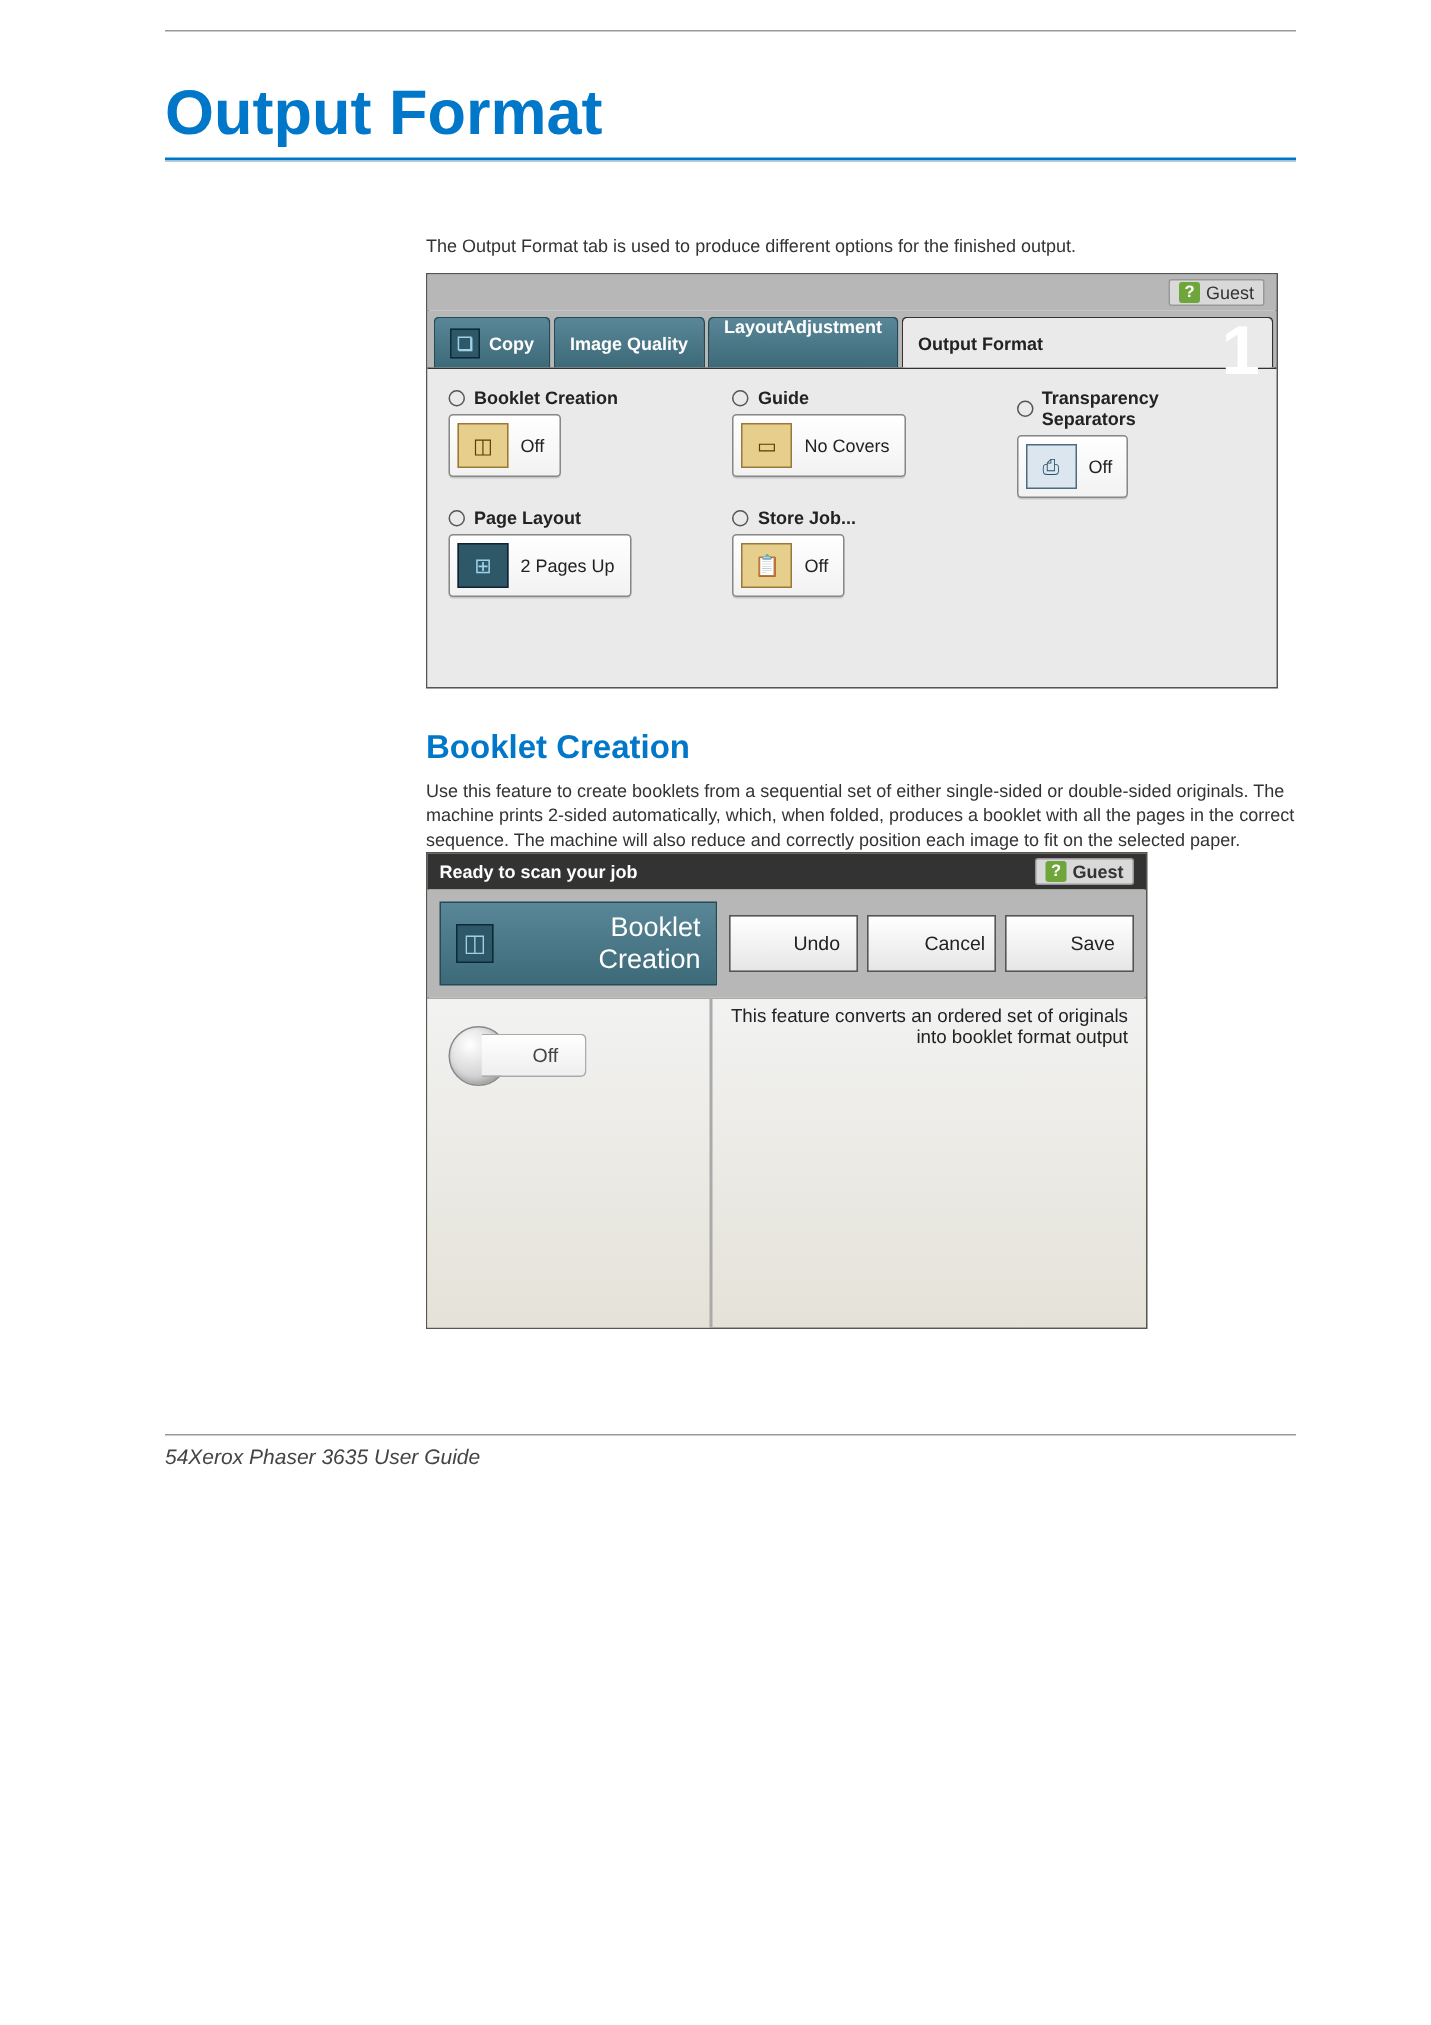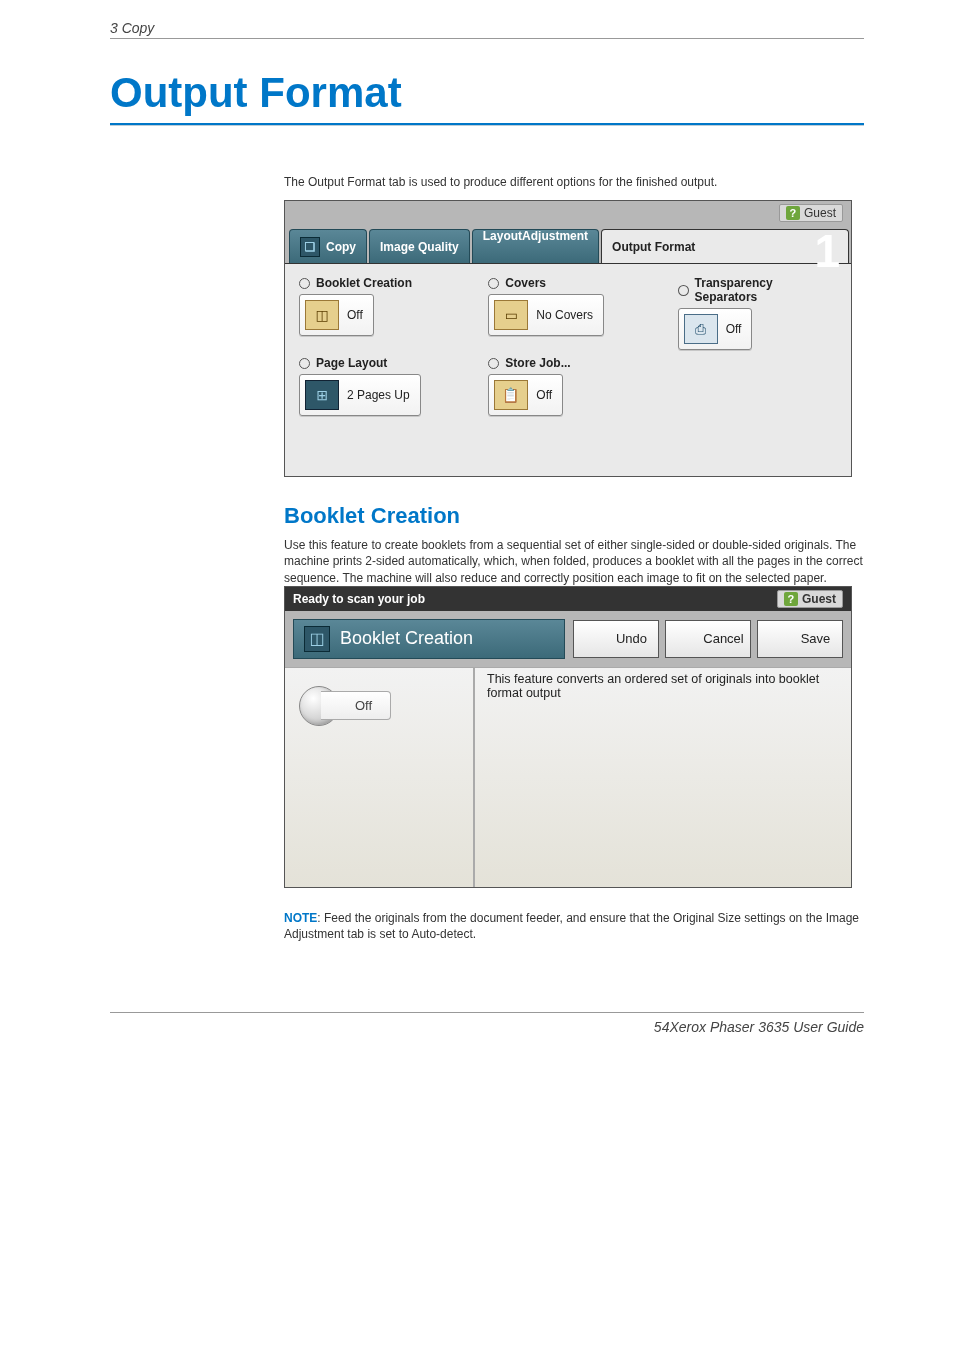--- a/index.html
+++ b/index.html
@@ -47,21 +47,21 @@
     margin: 26px 0 8px 0;
   }
   .note-word { color: #0077C8; font-weight: 700; }
   .foot-rule {
     border-top: 1px solid #999;
     margin-top: 70px;
     padding-top: 6px;
   }
   .footer-row {
     display: flex;
-    justify-content: flex-end;
+    justify-content: flex-start;
     font-style: italic;
     font-size: 14px;
     color: #444;
   }
 
   
   .ui-panel {
     width: 568px;
     margin: 10px 0 0 0;
     border: 1px solid #555;
@@ -177,25 +177,26 @@
     border: 1px solid #9b7837;
     background: #e6cf8d;
     display: inline-flex; align-items: center; justify-content: center;
     color: #5a3d00;
     font-size: 14px;
   }
   .tile .tile-text { font-size: 12px; color: #222; }
 
   
   .ui-panel2 {
-    width: 568px;
+    width: 481px;
     border: 1px solid #555;
     box-shadow: 0 0 0 1px #000 inset;
     background: #fef9c3;
     margin-top: 0;
+    text-align: right;
   }
   .p2-topbar {
     background: #333;
     color: #fff;
     height: 24px;
     display: flex;
     align-items: center;
     justify-content: space-between;
     padding: 0 8px;
     font-size: 12px;
@@ -280,21 +281,20 @@
     padding: 4px 12px;
     font-size: 12.5px;
     color: #222;
   }
 </style>
 </head>
 <body>
 
 <div class="page">
 
-  <div class="running-header">3   Copy</div>
   <div class="rh-underline"></div>
 
   <h1 class="page-title">Output Format</h1>
   <div class="title-rules"></div>
 
   <div class="indent-block">
     <p class="body-text" style="margin-bottom:4px;">The Output Format tab is used to produce different options for the finished output.</p>
 
     <div class="ui-panel">
       <div class="ui-titlebar">
@@ -341,21 +341,21 @@
             </div>
             <div class="tile">
               <span class="tile-icon" style="background:#2e5768;border-color:#123;color:#9dd0e6;">⊞</span>
               <span class="tile-text">2 Pages Up</span>
             </div>
           </div>
 
           <div class="col">
             <div class="group-label">
               <span class="radio"></span>
-              <span>Covers</span>
+              <span>Guide</span>
             </div>
             <div class="tile">
               <span class="tile-icon">▭</span>
               <span class="tile-text">No Covers</span>
             </div>
 
             <div style="height:20px;"></div>
 
             <div class="group-label">
               <span class="radio"></span>
@@ -407,23 +407,20 @@
         <div class="p2-left">
           <div class="round-toggle">
             <span class="knob"></span>
             <span class="lbl">Off</span>
           </div>
         </div>
         <div class="p2-right">This feature converts an ordered set of originals into booklet format output</div>
       </div>
     </div>
 
-    <p class="body-text" style="margin-top:22px;">
-      <span class="note-word">NOTE</span><span>: Feed the originals from the document feeder, and ensure that the Original Size settings on the Image Adjustment tab is set to Auto-detect.</span>
-    </p>
   </div>
 
   <div class="foot-rule">
     <div class="footer-row">
       <span>54</span>
       <span>Xerox Phaser 3635 User Guide</span>
     </div>
   </div>
 
 </div>

